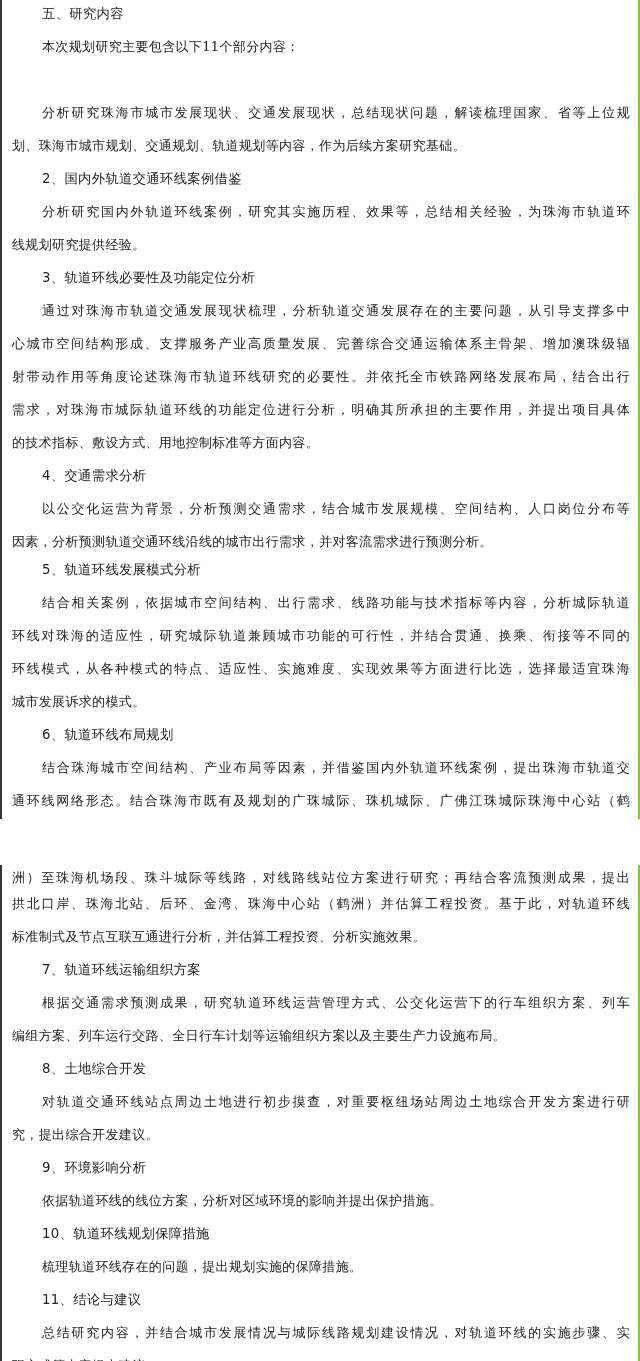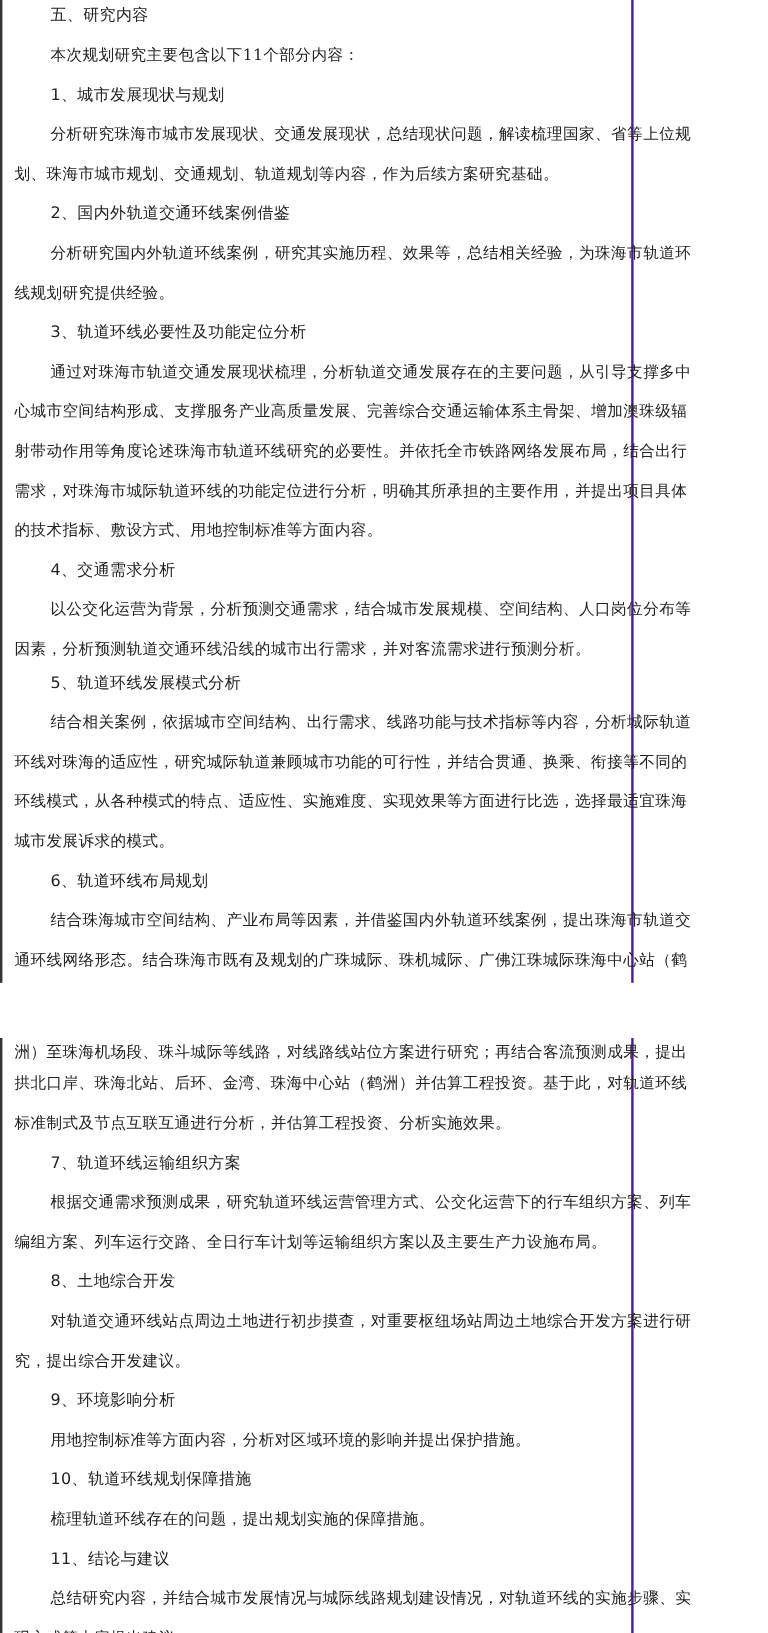--- a/index.html
+++ b/index.html
@@ -1,35 +1,34 @@
 <!DOCTYPE html>
 <html><head>
 <meta charset="utf-8">
 <style>
   html, body { margin: 0; padding: 0; background: #ffffff; }
   body { width: 640px; height: 1361px; position: relative; overflow: hidden;
          font-family: "DejaVu Serif", "Liberation Serif", serif; color: #222; }
-  .strip { position: absolute; left: 0; width: 528px; box-sizing: border-box;
-           border-left: 2px solid #333; border-right: 2px solid #4c1d95; background: #fff; }
+  .strip { position: absolute; left: 0; width: 640px; box-sizing: border-box;
+           border-left: 2px solid #333; border-right: 2px solid #84cc16; background: #fff; }
   .strip-a { top: 0; height: 819px; }
   .strip-b { top: 821px; height: 525px; margin-top: 44px; }
   .line { position: absolute; left: 10px; right: 8px; font-size: 13px; line-height: 20px;
           white-space: nowrap; letter-spacing: 0.35px; }
   .ind { left: 40px; }
   .heading { font-family: "DejaVu Sans", "Liberation Sans", sans-serif; font-size: 13.3px; }
   .justify { text-align: justify; text-align-last: justify; }
 </style>
 </head>
 <body>
 
 <div class="strip strip-a">
   <div class="line ind heading" style="top:4px">五、研究内容</div>
   <div class="line ind" style="top:37px">本次规划研究主要包含以下11个部分内容：</div>
 
-  <div class="line ind heading" style="top:70px">1、城市发展现状与规划</div>
   <div class="line ind justify" style="top:103px">分析研究珠海市城市发展现状、交通发展现状，总结现状问题，解读梳理国家、省等上位规</div>
   <div class="line" style="top:136px">划、珠海市城市规划、交通规划、轨道规划等内容，作为后续方案研究基础。</div>
 
   <div class="line ind heading" style="top:169px">2、国内外轨道交通环线案例借鉴</div>
   <div class="line ind justify" style="top:202px">分析研究国内外轨道环线案例，研究其实施历程、效果等，总结相关经验，为珠海市轨道环</div>
   <div class="line" style="top:235px">线规划研究提供经验。</div>
 
   <div class="line ind heading" style="top:268px">3、轨道环线必要性及功能定位分析</div>
   <div class="line ind justify" style="top:301px">通过对珠海市轨道交通发展现状梳理，分析轨道交通发展存在的主要问题，从引导支撑多中</div>
   <div class="line justify" style="top:334px">心城市空间结构形成、支撑服务产业高质量发展、完善综合交通运输体系主骨架、增加澳珠级辐</div>
@@ -59,21 +58,21 @@
 
   <div class="line ind heading" style="top:95px">7、轨道环线运输组织方案</div>
   <div class="line ind justify" style="top:128px">根据交通需求预测成果，研究轨道环线运营管理方式、公交化运营下的行车组织方案、列车</div>
   <div class="line" style="top:161px">编组方案、列车运行交路、全日行车计划等运输组织方案以及主要生产力设施布局。</div>
 
   <div class="line ind heading" style="top:194px">8、土地综合开发</div>
   <div class="line ind justify" style="top:227px">对轨道交通环线站点周边土地进行初步摸查，对重要枢纽场站周边土地综合开发方案进行研</div>
   <div class="line" style="top:260px">究，提出综合开发建议。</div>
 
   <div class="line ind heading" style="top:293px">9、环境影响分析</div>
-  <div class="line ind" style="top:326px">用地控制标准等方面内容，分析对区域环境的影响并提出保护措施。</div>
+  <div class="line ind" style="top:326px">依据轨道环线的线位方案，分析对区域环境的影响并提出保护措施。</div>
 
   <div class="line ind heading" style="top:359px">10、轨道环线规划保障措施</div>
   <div class="line ind" style="top:392px">梳理轨道环线存在的问题，提出规划实施的保障措施。</div>
 
   <div class="line ind heading" style="top:425px">11、结论与建议</div>
   <div class="line ind justify" style="top:458px">总结研究内容，并结合城市发展情况与城际线路规划建设情况，对轨道环线的实施步骤、实</div>
   <div class="line" style="top:491px">现方式等内容提出建议。</div>
 </div>
 
 </body></html>

